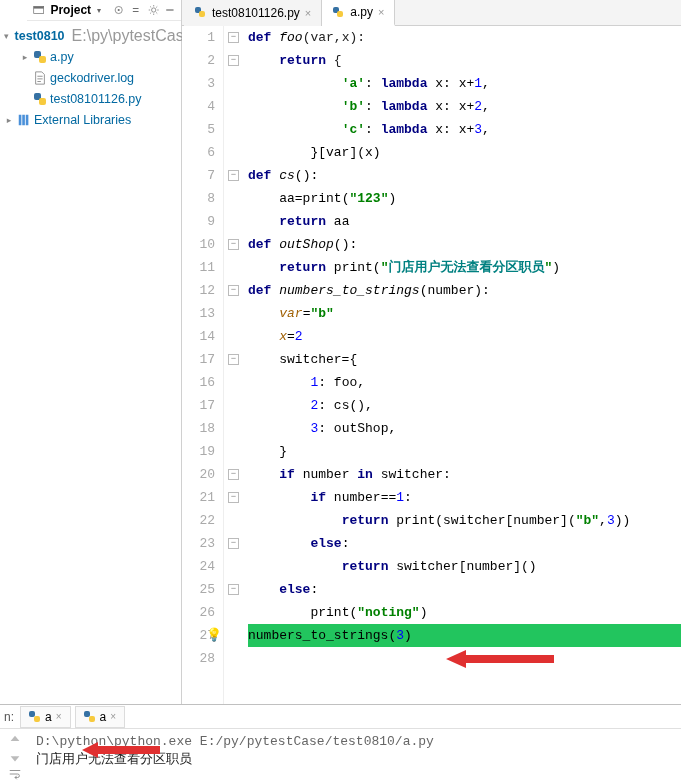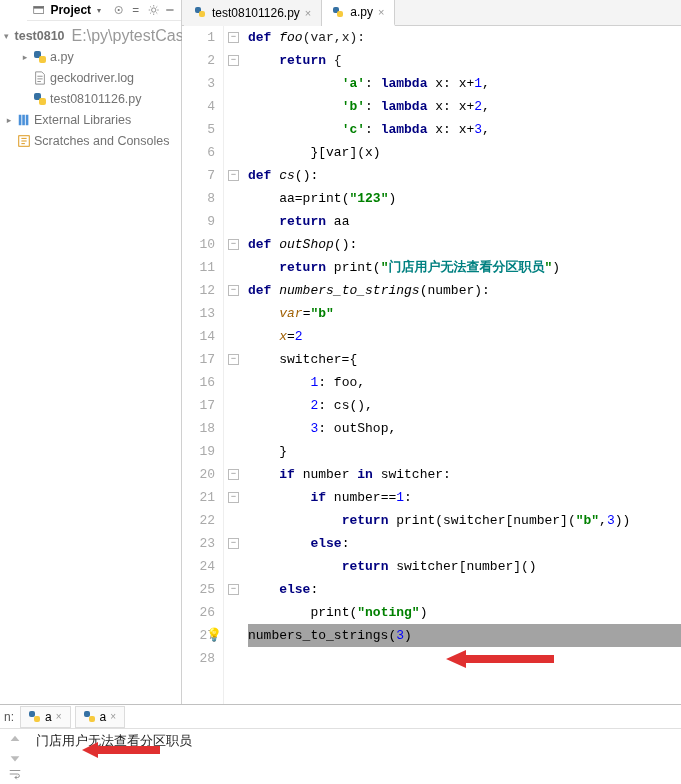--- a/index.html
+++ b/index.html
@@ -7,21 +7,21 @@
 .top-area { display: flex; height: 704px; }
 .sidebar { width: 182px; border-right: 1px solid #d0d0d0; background: #fff; }
 .toolbar { display: flex; align-items: center; padding: 3px 6px; border-bottom: 1px solid #e8e8e8; gap: 6px; margin-left: 27px; }
 .toolbar .proj-label { font-weight: bold; font-size: 12px; }
 .toolbar .dd { font-size: 8px; color: #666; }
 .tree { padding: 4px 0; font-size: 12.5px; color: #222; }
 .tree .row { display: flex; align-items: center; height: 21px; padding-left: 4px; white-space: nowrap; gap: 3px; }
 .tree .indent1 { padding-left: 20px; }
 .tree .chev { width: 10px; text-align: center; font-size: 9px; color: #888; }
 .tree .path { color: #999; font-size: 16px; margin-left: 4px; }
-.filename { color: #737373; }
+.filename { color: #0369a1; }
 .icon-dir { fill: #b08a4a; }
 .icon-py { display:inline-flex; }
 .icon-txt { fill: #7a7a7a; }
 .icon-libs { fill: #4a90d9; }
 .icon-scratch { fill: #d88c00; }
 
 .editor { flex: 1; display: flex; flex-direction: column; background: #fff; }
 .tabs { display: flex; align-items: center; height: 26px; border-bottom: 1px solid #d0d0d0; background: #f4f4f4; padding-left: 2px; }
 .tab { display: flex; align-items: center; gap: 5px; padding: 0 10px; height: 26px; border-right: 1px solid #d0d0d0; font-size: 12px; background: #f4f4f4; }
 .tab.active { background: #fff; border-bottom: 2px solid #fff; margin-bottom: -1px; }
@@ -34,21 +34,21 @@
 .code { flex: 1; padding-left: 4px; white-space: pre; }
 .code .line { height: 23px; }
 .code .kw { color: #000080; font-weight: bold; }
 .code .str { color: #008000; font-weight: bold; }
 .code .num { color: #0000ff; }
 .code .fn { color: #000; font-style: italic; }
 .code .call { color: #000; }
 .code .p { color: #222; }
 .code .var { color: #a16207; font-style: italic; }
 .code .teal { color: #008080; font-weight: bold; }
-.code .hl { background: #a3a3a3; display: block; width: 100%; }
+.code .hl { background: #22c55e; display: block; width: 100%; }
 .bulb { position: absolute; left: 206px; top: 627px; color: #f0a020; font-size: 13px; }
 
 .arrow { position: absolute; pointer-events: none; }
 .arrow.a1 { left: 446px; top: 647px; }
 .arrow.a2 { left: 82px; top: 740px; }
 
 .run-panel { border-top: 1px solid #c0c0c0; background: #fff; height: 80px; }
 .run-tabs { display: flex; align-items: center; height: 24px; border-bottom: 1px solid #e0e0e0; padding-left: 2px; gap: 4px; }
 .run-tabs .lbl { color: #555; padding: 0 2px; }
 .run-tab { display: flex; align-items: center; gap: 4px; padding: 0 8px; height: 22px; background: #fafafa; border: 1px solid #dcdcdc; font-size: 12px; }
@@ -126,28 +126,20 @@
         <span class="filename">test08101126.py</span>
       </div>
       <div class="row">
         <span class="chev">▸</span>
         <svg width="14" height="14" viewBox="0 0 16 16" class="icon-libs">
             <rect x="2" y="2" width="3" height="12"></rect>
             <rect x="6" y="2" width="3" height="12"></rect>
             <rect x="10" y="2" width="3" height="12"></rect>
           </svg>
         <span class="filename">External Libraries</span>
-      </div>
-      <div class="row">
-        <span class="chev"></span>
-        <svg width="14" height="14" viewBox="0 0 16 16" class="icon-scratch">
-            <rect x="2" y="2" width="12" height="12" fill="none" stroke="#d88c00"></rect>
-            <path d="M5 5h6M5 8h6M5 11h4" stroke="#d88c00"></path>
-          </svg>
-        <span class="filename">Scratches and Consoles</span>
       </div>
     </div>
   </div>
 
   <div class="editor">
     <div class="tabs">
       <div class="tab">
         <span class="icon-py">
             <svg width="13" height="13">
               <rect width="6" height="6" x="1" y="1" fill="#3671a3" rx="2"></rect>
@@ -255,16 +247,17 @@
           <path d="M8 3l5 6H3z" fill="#bbb"></path>
         </svg>
       <svg width="14" height="14" viewBox="0 0 16 16">
           <path d="M8 13l5-6H3z" fill="#bbb"></path>
         </svg>
       <svg width="14" height="14" viewBox="0 0 16 16">
           <path d="M2 4h12M2 8h9a2 2 0 010 4H8m0 0l2-2m-2 2l2 2" fill="none" stroke="#888"></path>
         </svg>
     </div>
     <div class="run-out">
+      <div class="cmd">D:\python\python.exe E:/py/pytestCase/test0810/a.py</div>
       <div>门店用户无法查看分区职员</div>
     </div>
   </div>
 </div>
 
 </body></html>

